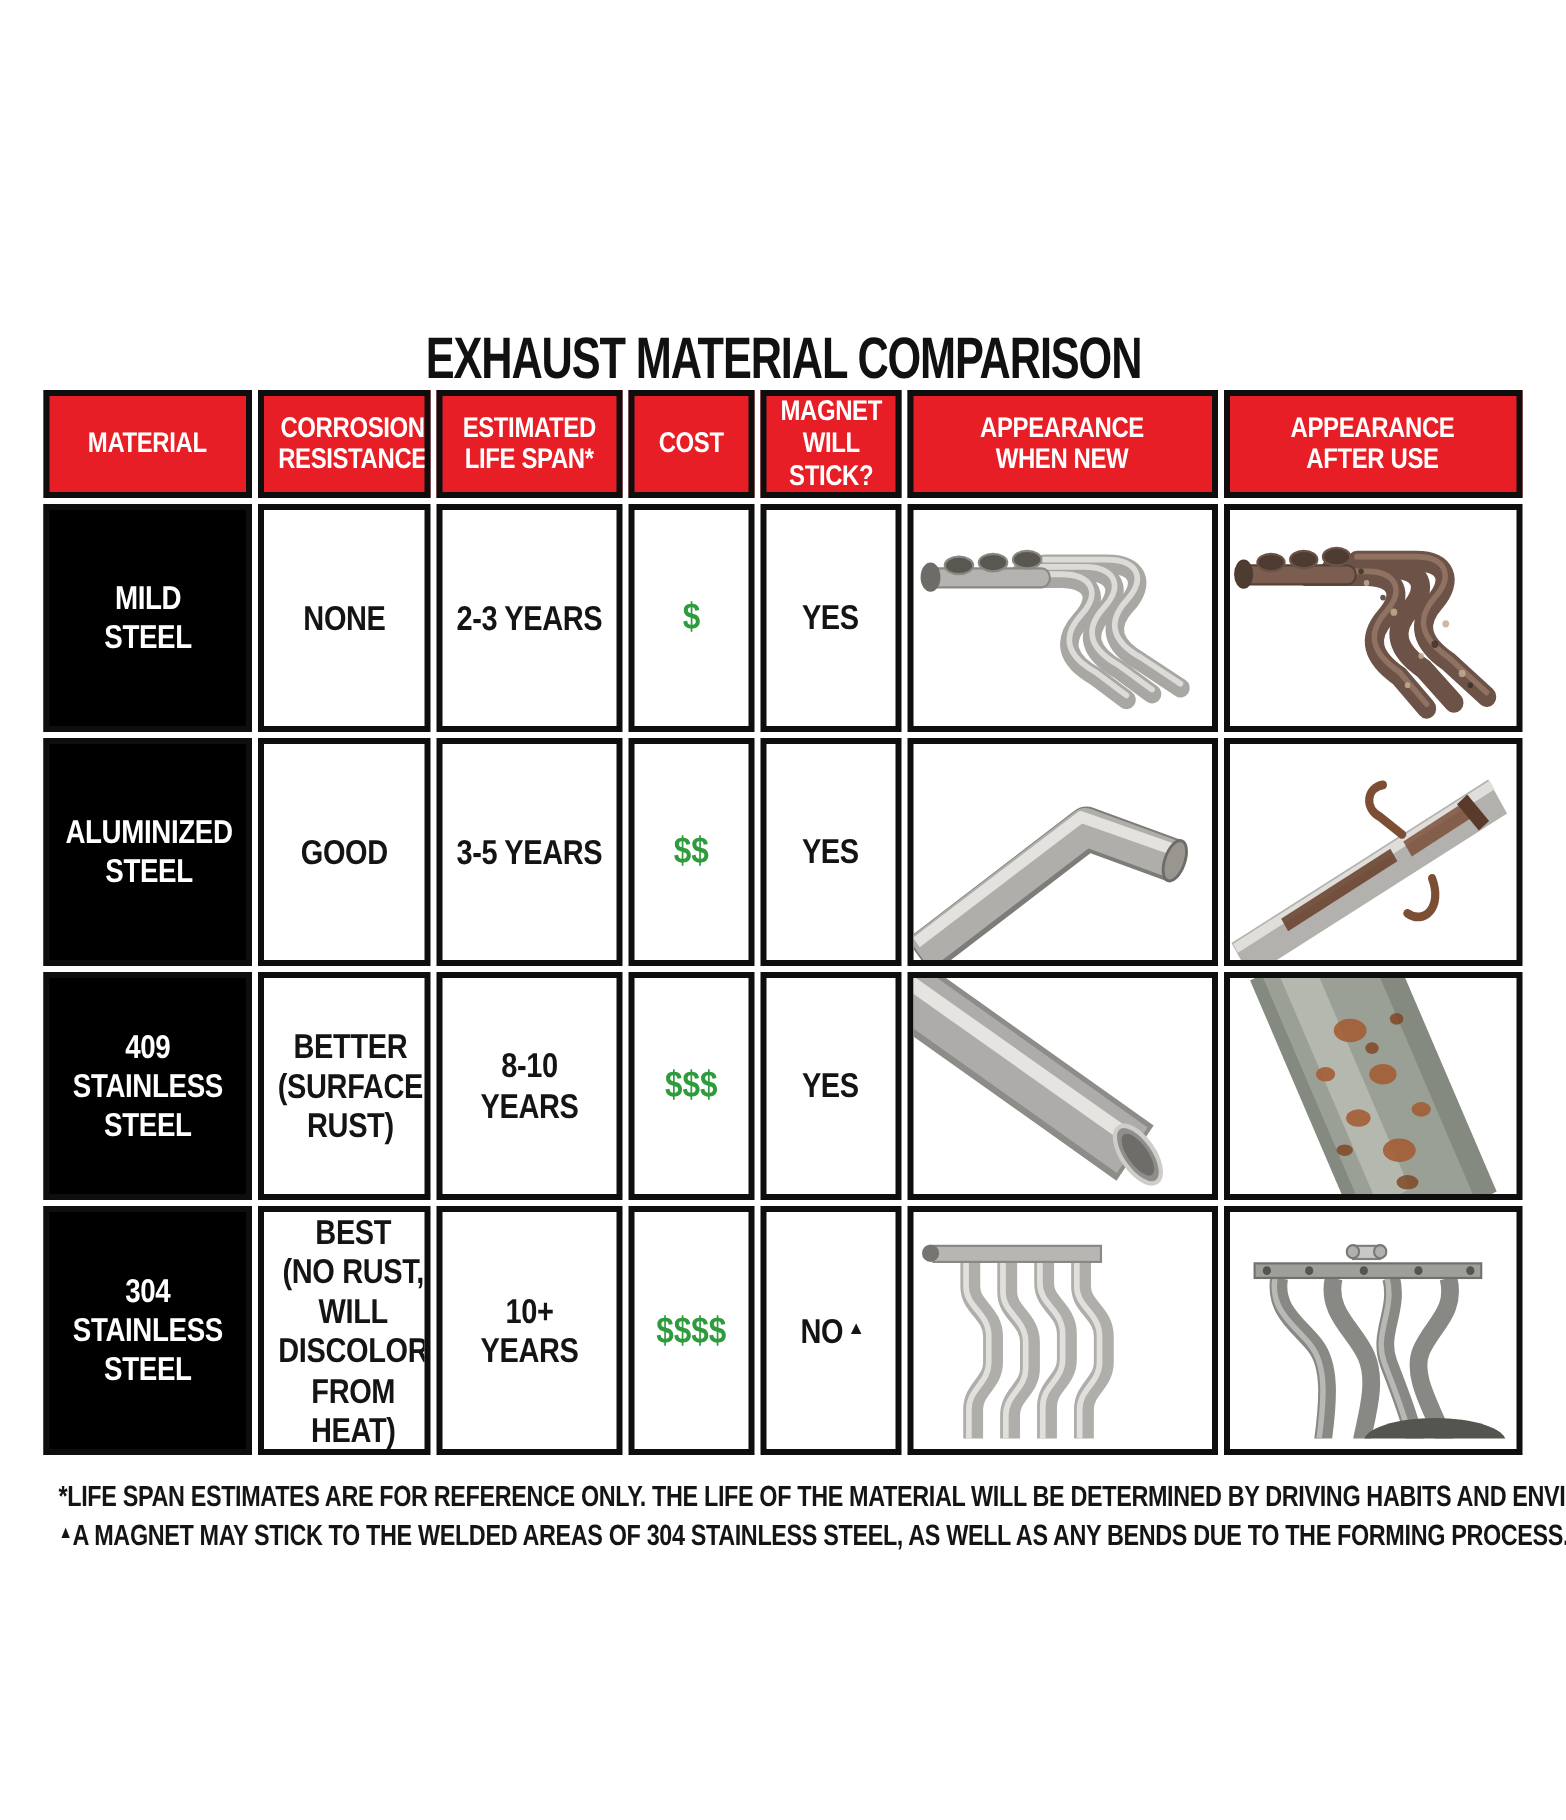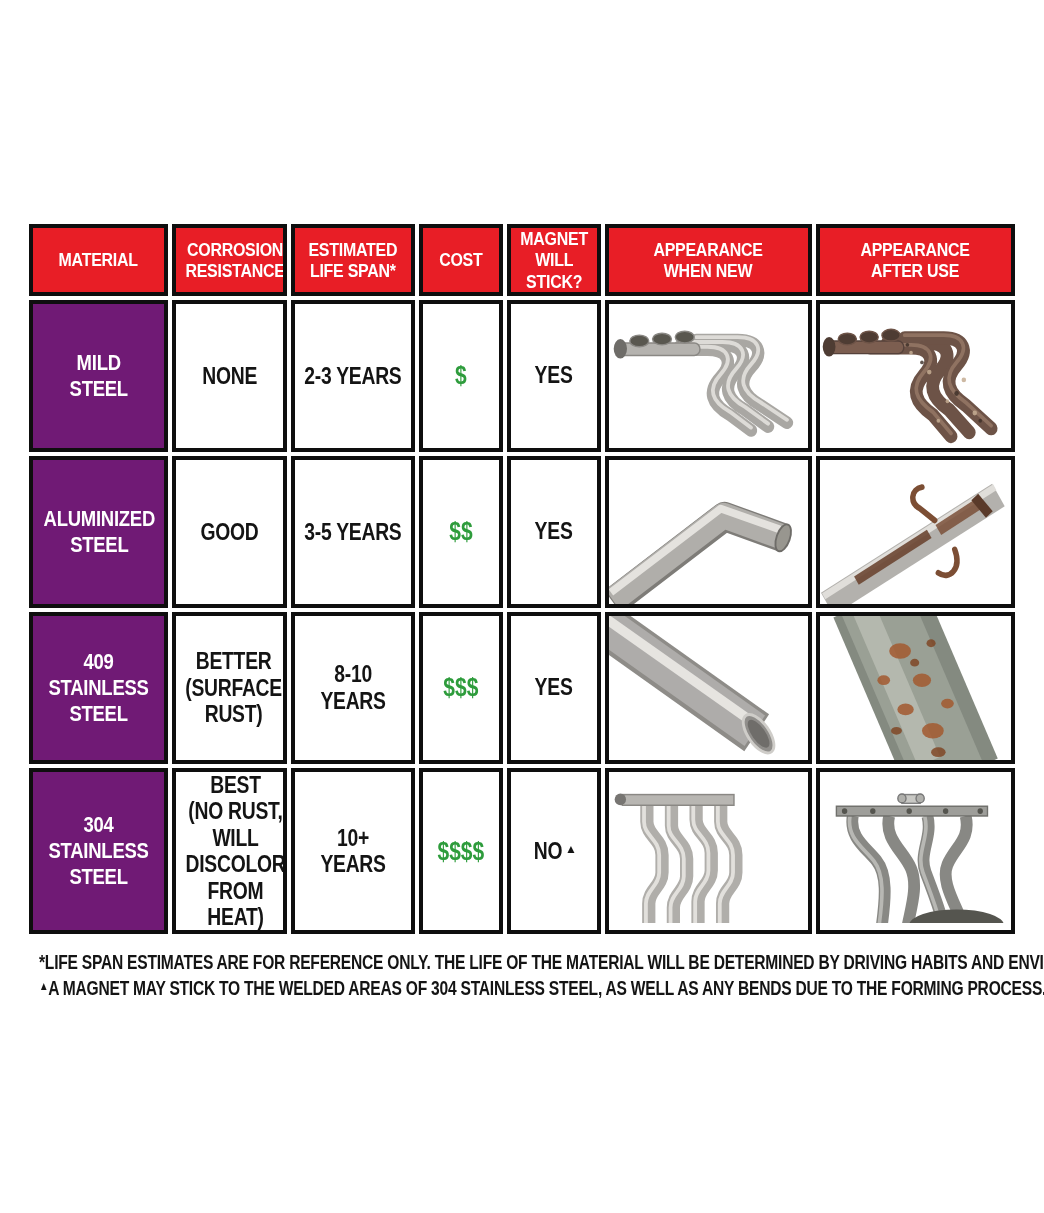--- a/index.html
+++ b/index.html
@@ -27,21 +27,21 @@
     border-collapse:separate; border-spacing:4px;
     background:#ffffff; margin-top:2px;
   }
   .cmp th, .cmp td {
     border:4px solid #0e0e0e;
     text-align:center; vertical-align:middle;
     background:#ffffff; overflow:hidden;
   }
   .cmp thead th { background:#e81e26; height:58px; }
   .cmp tbody td { height:144px; }
-  .cmp td.mat { background:#701a75; }
+  .cmp td.mat { background:#000000; }
   .cmp td.img-cell { padding:0; }
 
   .cond {
     display:inline-block;
     transform:scaleX(0.84); transform-origin:50% 50%;
     white-space:pre-line; font-weight:700; letter-spacing:-0.3px;
   }
   .t-head { font-size:19px; line-height:1.12; color:#ffffff; }
   .t-mat  { font-size:22px; line-height:1.18; color:#ffffff; }
   .t-val  { font-size:23px; line-height:1.15; color:#141414; }
@@ -60,20 +60,23 @@
     letter-spacing:-0.3px; white-space:nowrap;
   }
   .fn .mark-sup { font-size:12px; vertical-align:5px; }
 </style>
 </head>
 <body>
 
 <div class="page">
   <div class="content">
 
+    <div class="title-wrap">
+      <span class="title">EXHAUST MATERIAL COMPARISON</span>
+    </div>
 
     <table class="cmp">
       <colgroup>
         <col style="width:14.4%">
           <col style="width:12.0%">
           <col style="width:12.9%">
         <col style="width:8.7%">
           <col style="width:9.8%">
           <col style="width:21.5%">
           <col style="width:20.7%">

